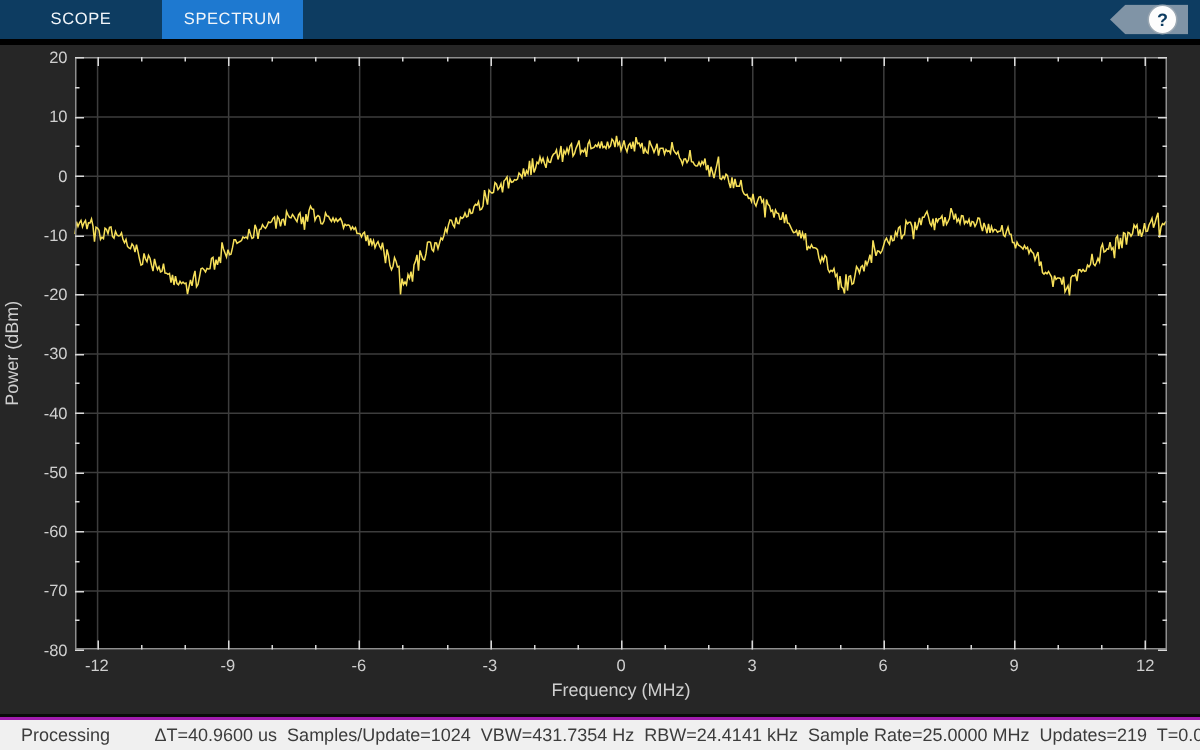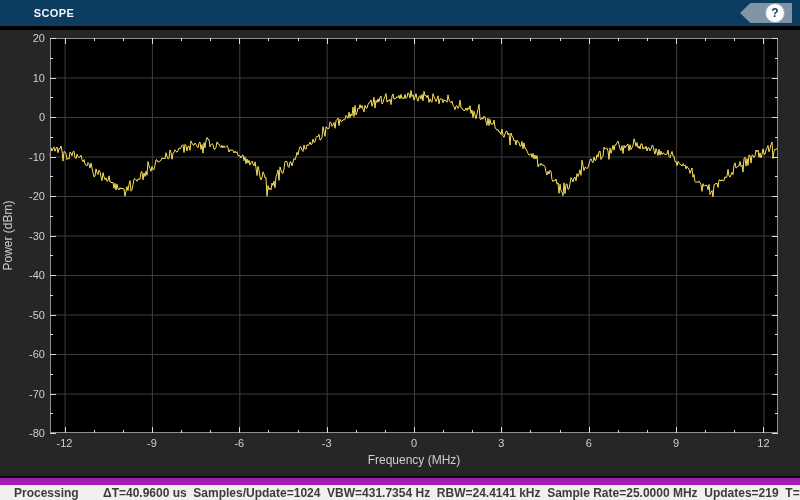--- a/index.html
+++ b/index.html
@@ -1,47 +1,48 @@
 <!DOCTYPE html>
 <html><head>
 <meta charset="utf-8">
 <style>
   html,body{margin:0;padding:0;width:800px;height:500px;overflow:hidden;background:#1a1a1a;
     font-family:"Liberation Sans",sans-serif;}
   
   .toolbar{position:relative;width:800px;height:26px;background:#0d3c61;display:flex;align-items:stretch;}
   .tab{display:flex;align-items:center;justify-content:center;color:#f2f6fa;font-size:11px;
-    letter-spacing:.4px;cursor:default;box-sizing:border-box;white-space:nowrap;font-weight:bold;}
+    letter-spacing:.4px;cursor:default;box-sizing:border-box;white-space:nowrap;}
   .tab.standard{background:transparent;}
   .ctx-group{display:flex;background:#1e79d0;height:26px;}
   .t-scope{width:108px}.t-estimation{width:105px}.t-measurements{width:105px}
   .t-spectrum{width:94px}.t-spectralmask{width:128px}.t-channelmeas{width:137px}
   .help-tag{position:absolute;right:8px;top:3px;width:52px;height:20px;background:#8094a6;
     clip-path:polygon(0 50%,20% 0,100% 0,100% 100%,20% 100%);}
   .help-btn{position:absolute;right:15px;top:3px;width:20px;height:20px;border-radius:50%;
     background:#fdfdfd;border:1px solid #9aa7b2;box-sizing:border-box;color:#0d3c61;
     font-size:12px;font-weight:bold;display:flex;align-items:center;justify-content:center;cursor:pointer;}
   
   .top-gap{width:800px;height:4px;background:#000;}
   .plot-wrap{position:relative;width:800px;height:446px;background:#262626;}
   svg text{font-family:"Liberation Sans",sans-serif;}
   .bottom-gap{width:800px;height:2px;background:#0a0a0a;}
   
-  .statusbar{width:800px;height:22px;background:#f0f0f0;border-top:7px solid #a21caf;
+  .statusbar{width:800px;height:22px;background:#f0f0f0;border-top:2px solid #a21caf;
     box-sizing:border-box;display:flex;align-items:center;font-size:12px;color:#3c3c3c;
-    white-space:pre;overflow:hidden;font-weight:bold;}
+    white-space:pre;overflow:hidden;}
   .status-state{margin-left:14px;min-width:59px;}
   .status-stats{margin-left:30px;}
 </style>
 </head>
 <body>
 
 <div class="toolbar">
   <div class="tab standard t-scope">SCOPE</div>
   <div class="ctx-group">
+    <div class="tab t-spectrum">SPECTRUM</div>
   </div>
   <div class="help-tag"></div>
   <div class="help-btn">?</div>
 </div>
 
 <div class="top-gap"></div>
 
 <div class="plot-wrap">
   <svg id="plot" width="800" height="446">
       <rect x="50" y="8" width="728" height="395" fill="#000000"></rect>

